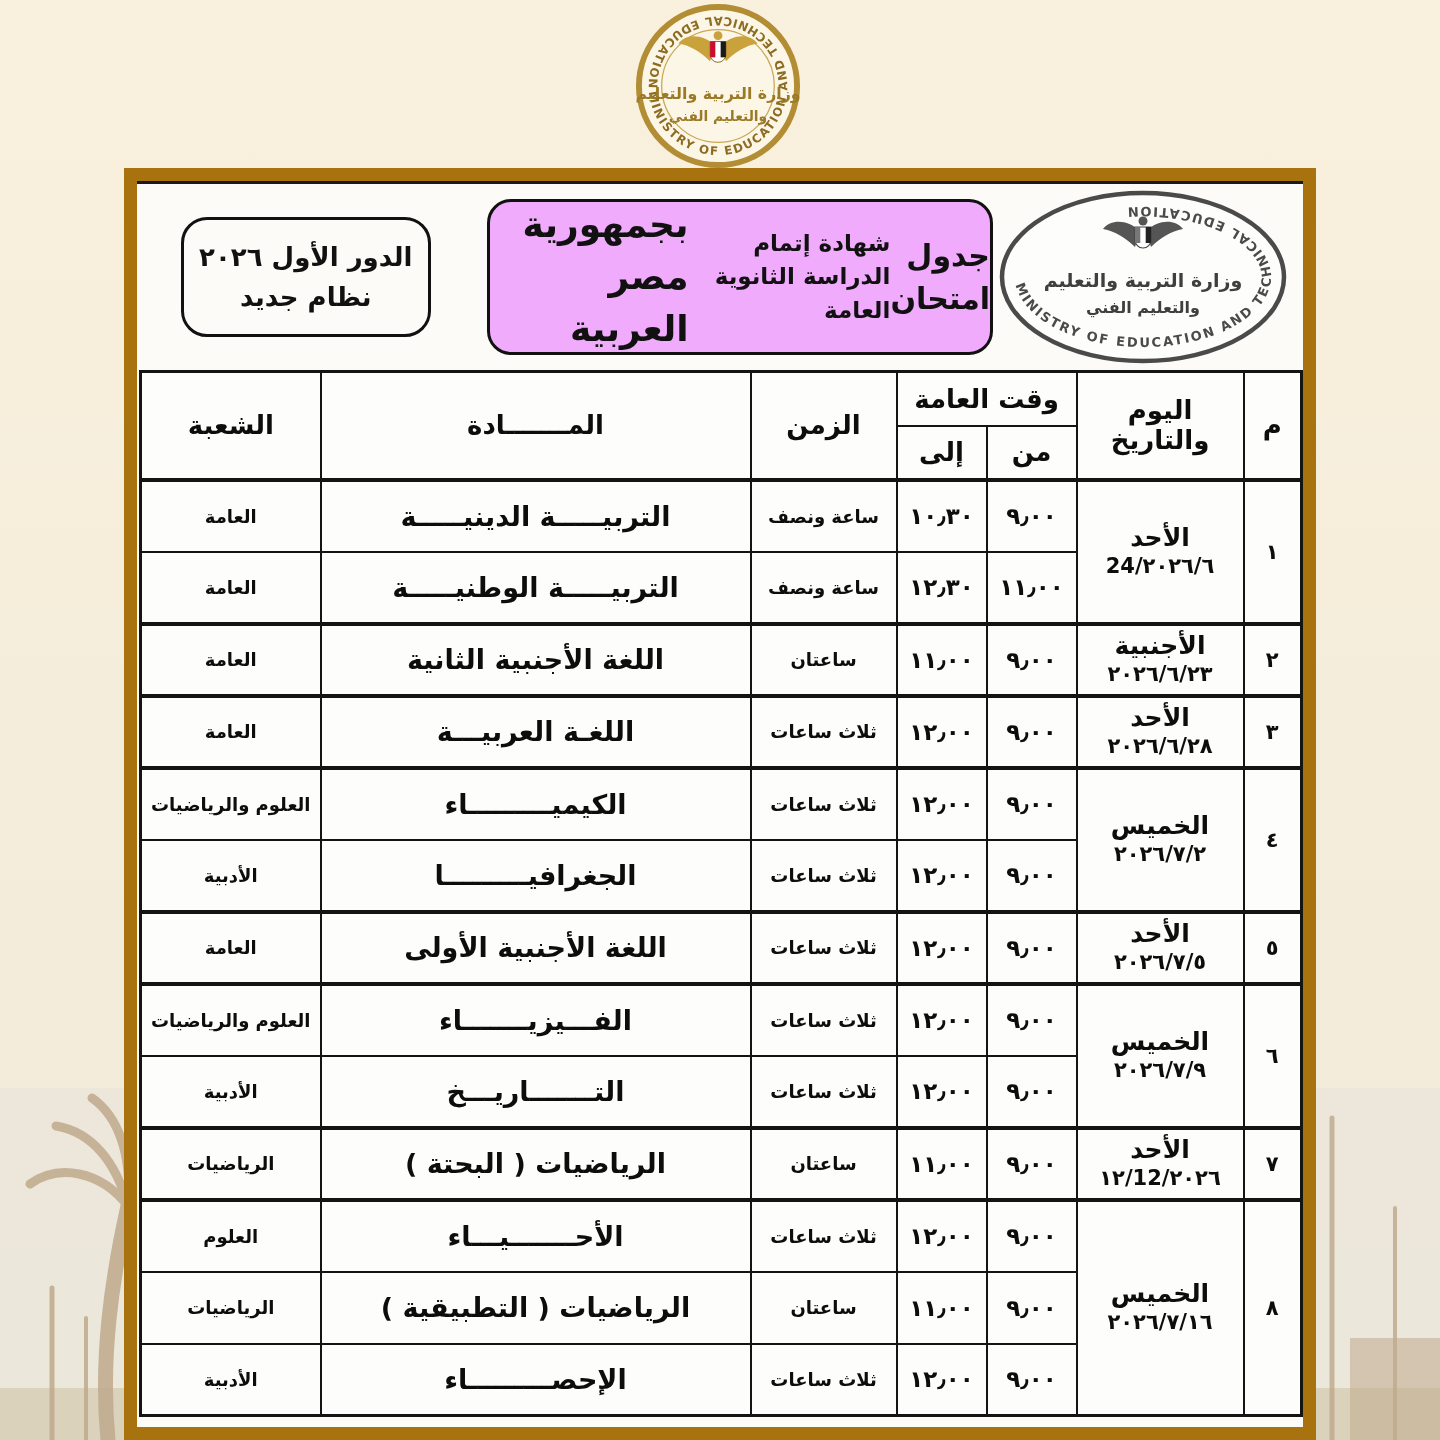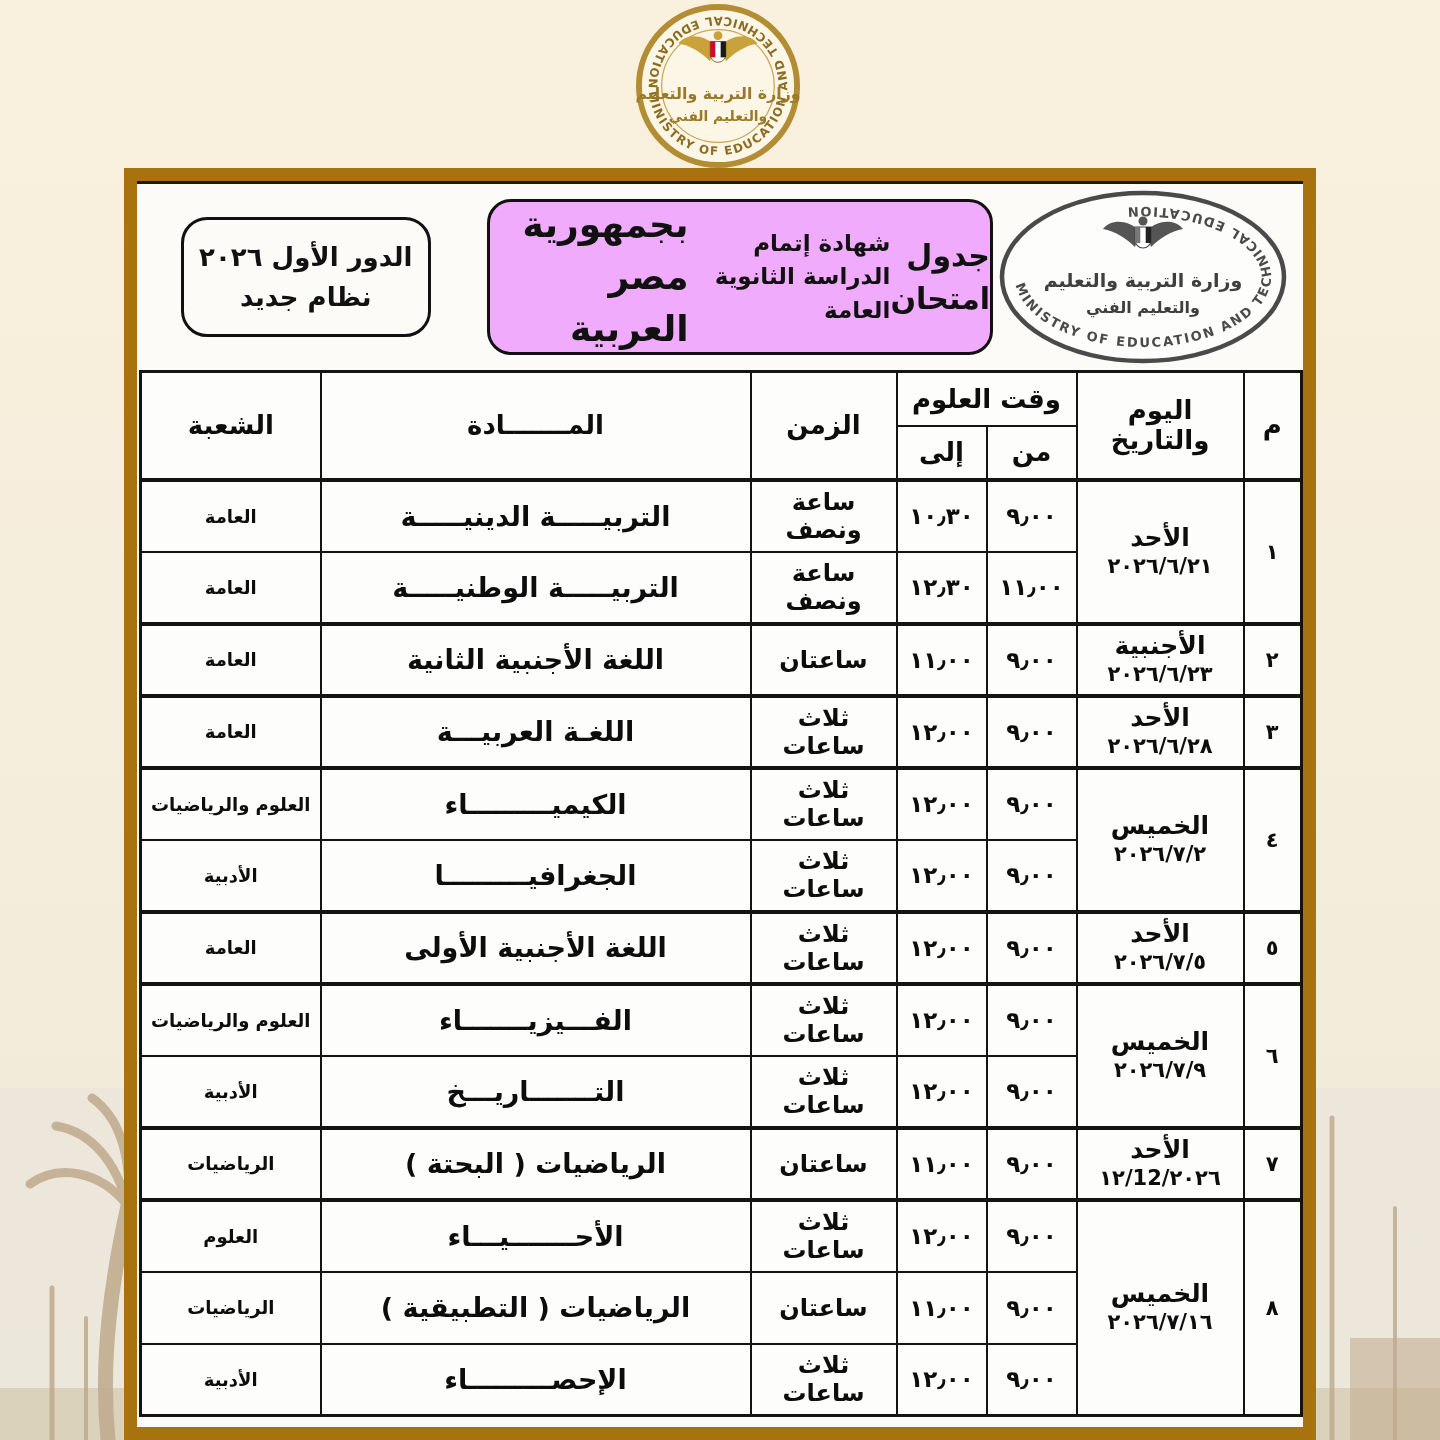--- a/index.html
+++ b/index.html
@@ -36,21 +36,21 @@
   .sched thead tr.h2{height:54px;}
   .sched thead{border-bottom:3px solid #141414;}
   .sched tbody tr{height:72px;}
   .sched tbody tr.group-start td{border-top:4px solid #141414;}
   .col-serial{width:58px;}  .col-day{width:167px;}  .col-from{width:90px;}
   .col-to{width:90px;}      .col-dur{width:146px;}  .col-subj{width:430px;} .col-branch{width:180px;}
   td.c-serial{font-size:21px;}
   td.c-day .day{font-size:25px;line-height:1.2;}
   td.c-day .date{font-size:21px;line-height:1.3;}
   td.c-from,td.c-to{font-size:23px;}
-  td.c-dur{font-size:24px;}
+  td.c-dur{font-size:18px;}
   td.c-subj{font-size:27px;}
   td.c-branch{font-size:18px;}
 </style>
 </head>
 <body>
 
 <div class="page">
 
   <div class="photo-band">
     <svg width="1440" height="352" viewBox="0 0 1440 352">
@@ -157,37 +157,37 @@
             <col class="col-subj">
             <col class="col-branch">
         </colgroup>
         <thead>
           <tr class="h1">
             <th rowspan="2">م</th>
             <th rowspan="2">
               <div>اليوم</div>
               <div>والتاريخ</div>
             </th>
-            <th colspan="2">وقت العلوم</th>
+            <th colspan="2">وقت العامة</th>
             <th rowspan="2">الزمن</th>
             <th rowspan="2">المـــــــادة</th>
             <th rowspan="2">الشعبة</th>
           </tr>
           <tr class="h2">
             <th>من</th>
             <th>إلى</th>
           </tr>
         </thead>
         <tbody>
 
           <tr class="group-start">
             <td class="c-serial" rowspan="2">١</td>
             <td class="c-day" rowspan="2">
               <div class="day">الأحد</div>
-              <div class="date">٢٠٢٦/٦/٢١</div>
+              <div class="date">٢٠٢٦/٦/24</div>
             </td>
             <td class="c-from">٩٫٠٠</td>
             <td class="c-to">١٠٫٣٠</td>
             <td class="c-dur">ساعة ونصف</td>
             <td class="c-subj">التربيـــــة الدينيـــــة</td>
             <td class="c-branch">العامة</td>
           </tr>
           <tr>
             <td class="c-from">١١٫٠٠</td>
             <td class="c-to">١٢٫٣٠</td>

